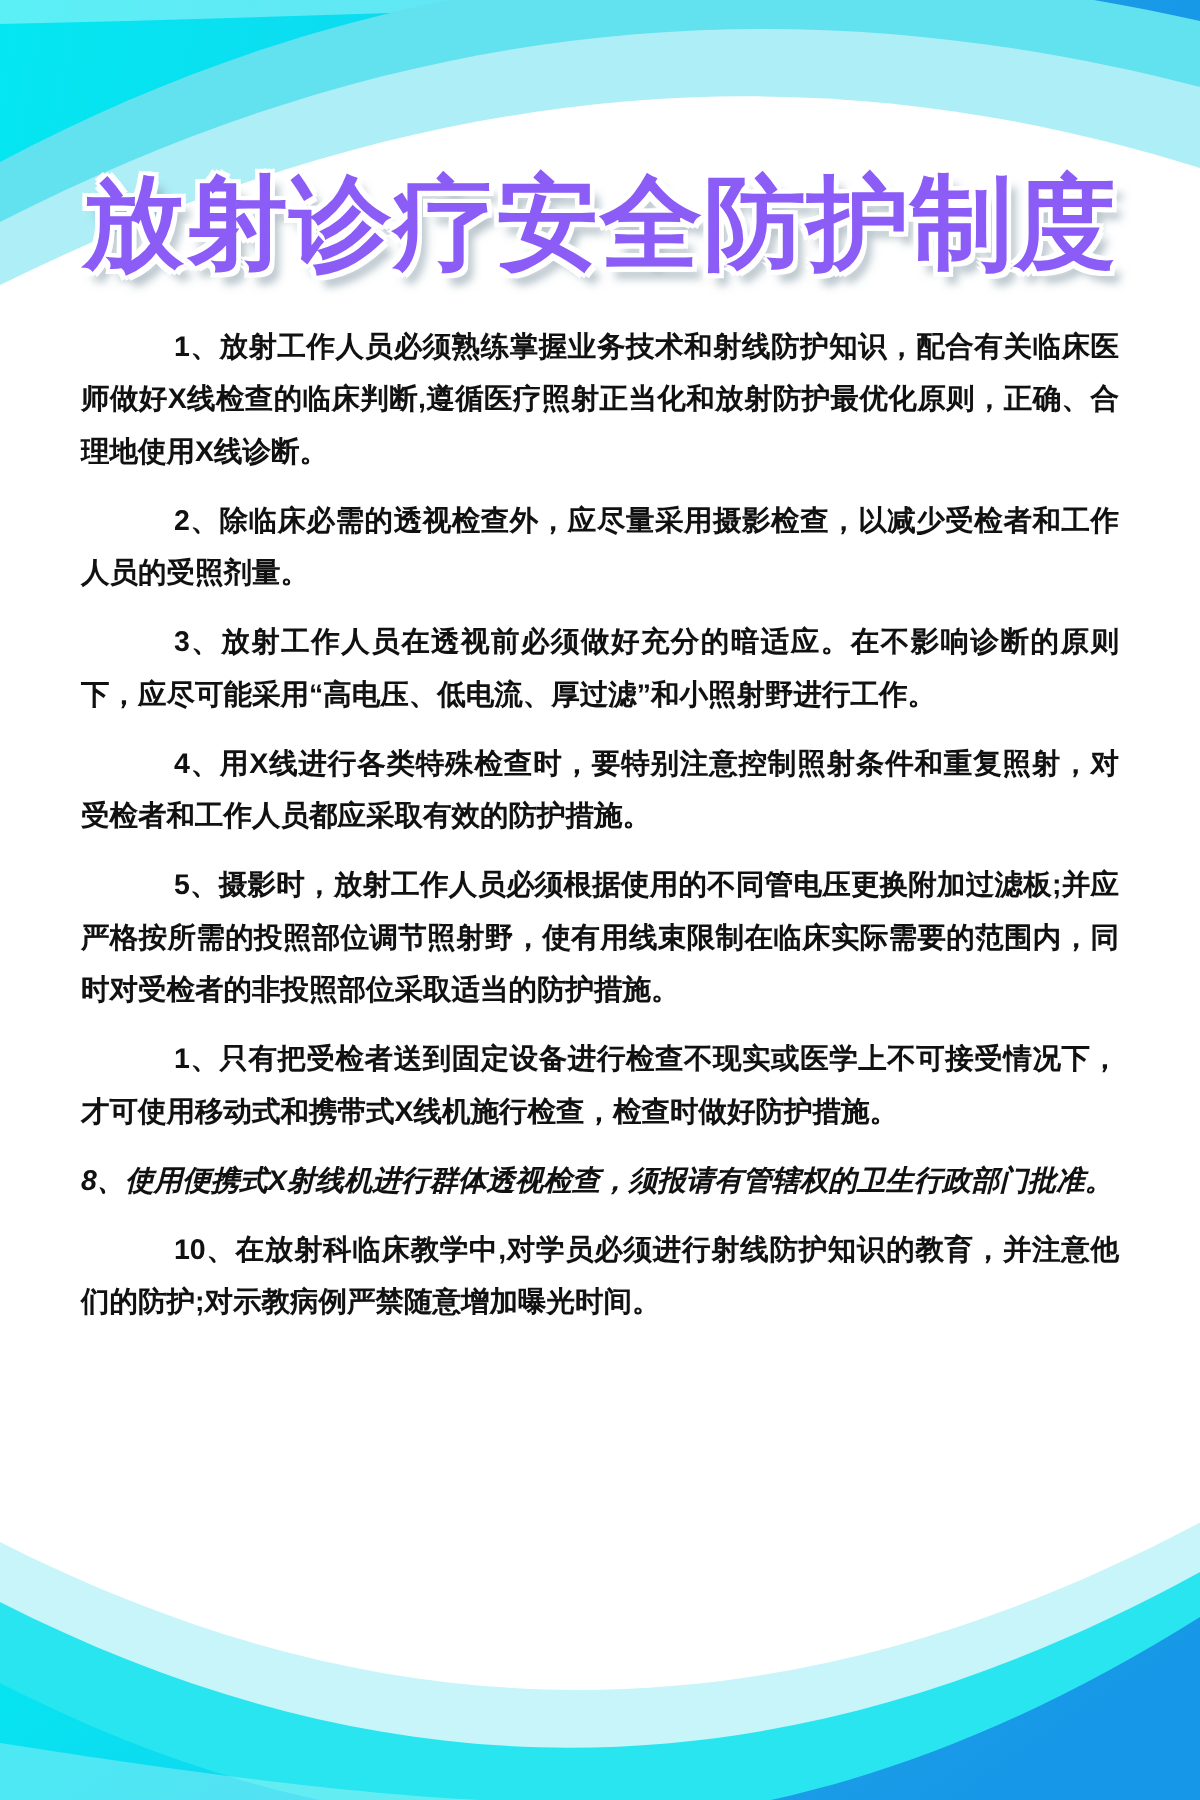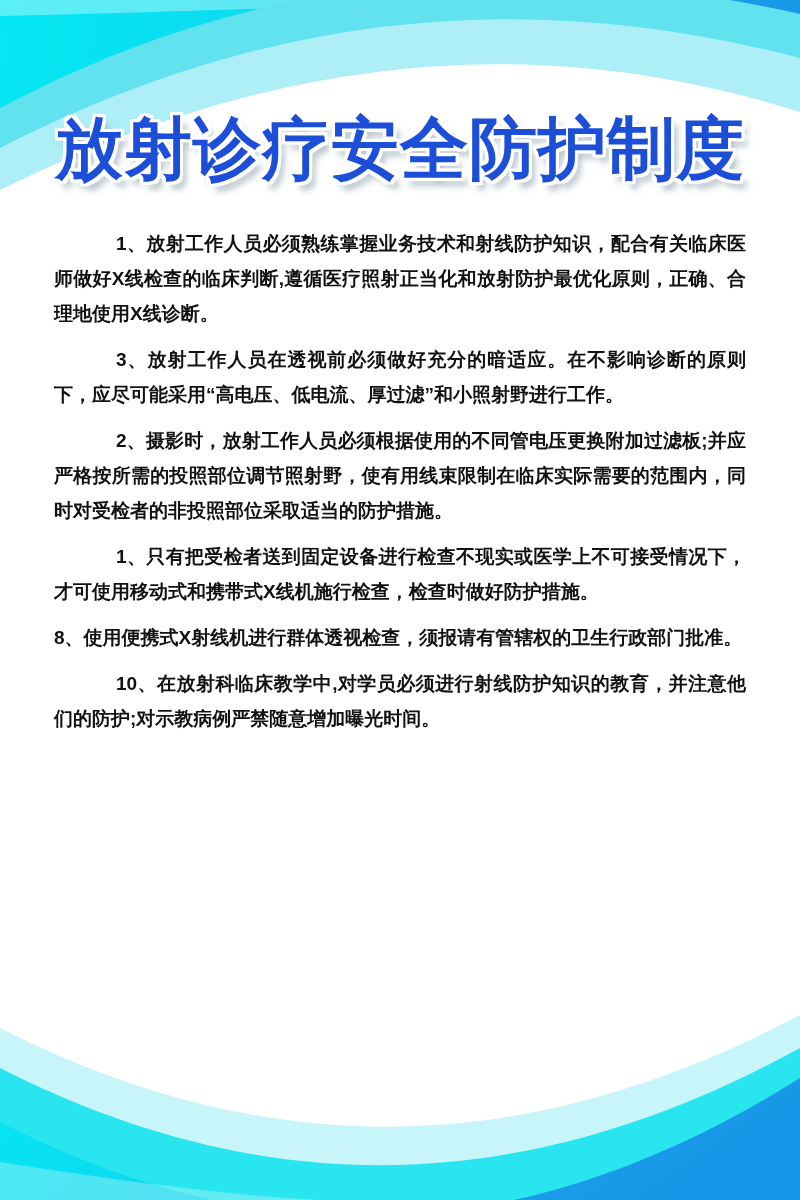--- a/index.html
+++ b/index.html
@@ -10,36 +10,36 @@
     font-family: "Liberation Sans", "DejaVu Sans", sans-serif;
   }
   .bg-svg {
     position: absolute; left: 0; top: 0;
     width: 800px; height: 1200px; display: block;
   }
   .title {
     position: absolute; top: 104px; left: 0; width: 800px;
     margin: 0; text-align: center;
     font-size: 68px; font-weight: 900; letter-spacing: 1px;
-    color: #1d4ed8;
+    color: #8b5cf6;
     text-shadow:
       -3px -3px 0 #ffffff, 3px -3px 0 #ffffff,
       -3px 3px 0 #ffffff, 3px 3px 0 #ffffff,
       0 -3px 0 #ffffff, 0 3px 0 #ffffff,
       -3px 0 0 #ffffff, 3px 0 0 #ffffff,
       6px 8px 6px rgba(110, 135, 150, 0.5);
     white-space: nowrap;
   }
   .rules {
-    position: absolute; left: 54px; top: 226px; width: 692px;
+    position: absolute; left: 54px; top: 214px; width: 692px;
     font-size: 19px; line-height: 35px; font-weight: 700;
     color: #111111; text-align: justify;
   }
   .rules p.rule { margin: 0 0 11px 0; text-indent: 62px; }
-  .rules p.rule.no-indent { text-indent: 0; }
+  .rules p.rule.no-indent { text-indent: 0; font-style: italic; }
 </style>
 </head>
 <body>
 
 <div style="width:800px;height:1200px;position:relative;">
 
   <svg class="bg-svg" viewBox="0 0 800 1200" preserveAspectRatio="none" aria-hidden="true">
     <defs>
       <linearGradient id="bgGrad" x1="0" y1="0" x2="1" y2="0.25">
         <stop offset="0" stop-color="#04e7f1"></stop>
@@ -61,20 +61,22 @@
     <path d="M0,1068 C270,1205 530,1196 800,1048 L800,1200 L0,1200 Z" fill="#29e5ef"></path>
     <path d="M0,1122 C270,1260 530,1248 800,1078 L800,1200 L0,1200 Z" fill="url(#bgGrad)"></path>
 
     <path d="M0,1162 C140,1184 240,1196 320,1200 L0,1200 Z" fill="rgba(255,255,255,0.28)"></path>
   </svg>
 
   <h1 class="title">放射诊疗安全防护制度</h1>
 
   <div class="rules">
     <p class="rule">1、放射工作人员必须熟练掌握业务技术和射线防护知识，配合有关临床医师做好X线检查的临床判断,遵循医疗照射正当化和放射防护最优化原则，正确、合理地使用X线诊断。</p>
+    <p class="rule">2、除临床必需的透视检查外，应尽量采用摄影检查，以减少受检者和工作人员的受照剂量。</p>
     <p class="rule">3、放射工作人员在透视前必须做好充分的暗适应。在不影响诊断的原则下，应尽可能采用“高电压、低电流、厚过滤”和小照射野进行工作。</p>
-    <p class="rule">2、摄影时，放射工作人员必须根据使用的不同管电压更换附加过滤板;并应严格按所需的投照部位调节照射野，使有用线束限制在临床实际需要的范围内，同时对受检者的非投照部位采取适当的防护措施。</p>
+    <p class="rule">4、用X线进行各类特殊检查时，要特别注意控制照射条件和重复照射，对受检者和工作人员都应采取有效的防护措施。</p>
+    <p class="rule">5、摄影时，放射工作人员必须根据使用的不同管电压更换附加过滤板;并应严格按所需的投照部位调节照射野，使有用线束限制在临床实际需要的范围内，同时对受检者的非投照部位采取适当的防护措施。</p>
     <p class="rule">1、只有把受检者送到固定设备进行检查不现实或医学上不可接受情况下，才可使用移动式和携带式X线机施行检查，检查时做好防护措施。</p>
     <p class="rule no-indent">8、使用便携式X射线机进行群体透视检查，须报请有管辖权的卫生行政部门批准。</p>
     <p class="rule">10、在放射科临床教学中,对学员必须进行射线防护知识的教育，并注意他们的防护;对示教病例严禁随意增加曝光时间。</p>
   </div>
 
 </div>
 
 </body></html>

